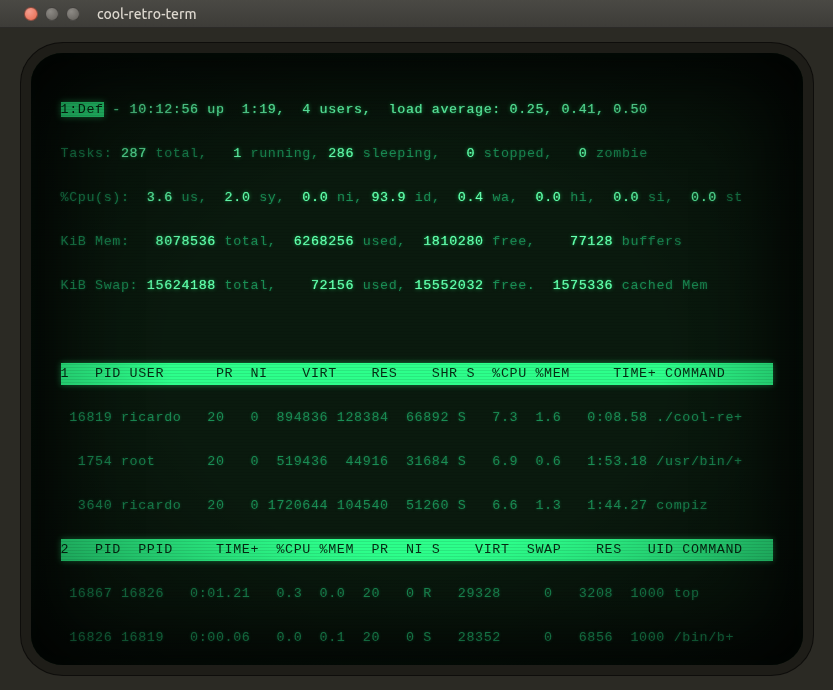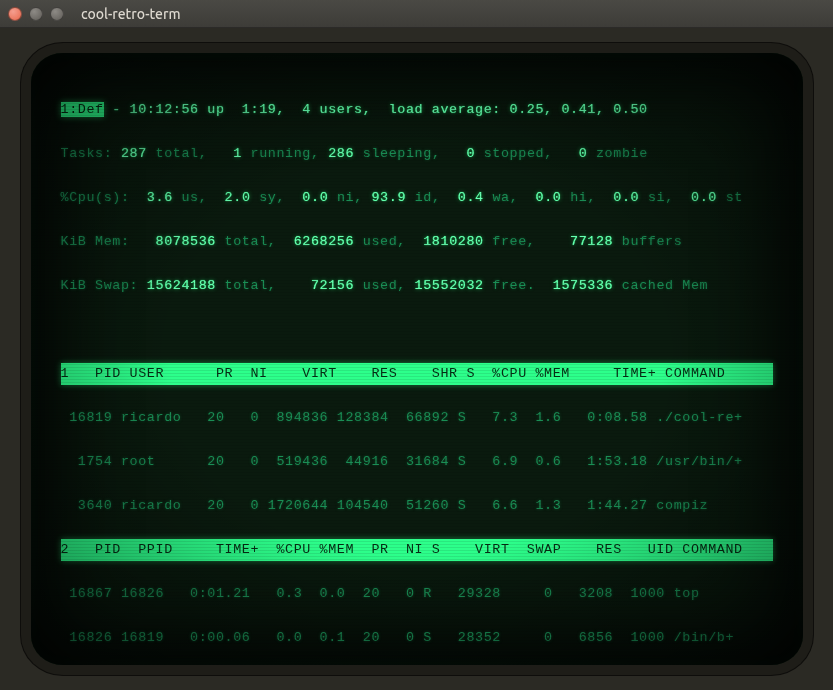--- a/index.html
+++ b/index.html
@@ -8,21 +8,21 @@
     background: #3c3b37;
     font-family: Ubuntu, "Segoe UI", sans-serif;
     overflow: hidden;
     position: relative;
   }
   
   .titlebar {
     height: 28px;
     background: linear-gradient(#4a4944, #3d3c38);
     display: flex; align-items: center;
-    padding-left: 8px;
+    padding-left: 24px;
     border-bottom: 1px solid #2b2a28;
   }
   .win-btn {
     width: 14px; height: 14px; border-radius: 50%;
     margin-right: 7px;
     border: 1px solid rgba(0,0,0,.4);
   }
   .win-close  { background: radial-gradient(circle at 35% 30%, #f49e8f, #e7684c); }
   .win-min    { background: radial-gradient(circle at 35% 30%, #8d8a85, #5f5c57); }
   .win-max    { background: radial-gradient(circle at 35% 30%, #8d8a85, #5f5c57); }

